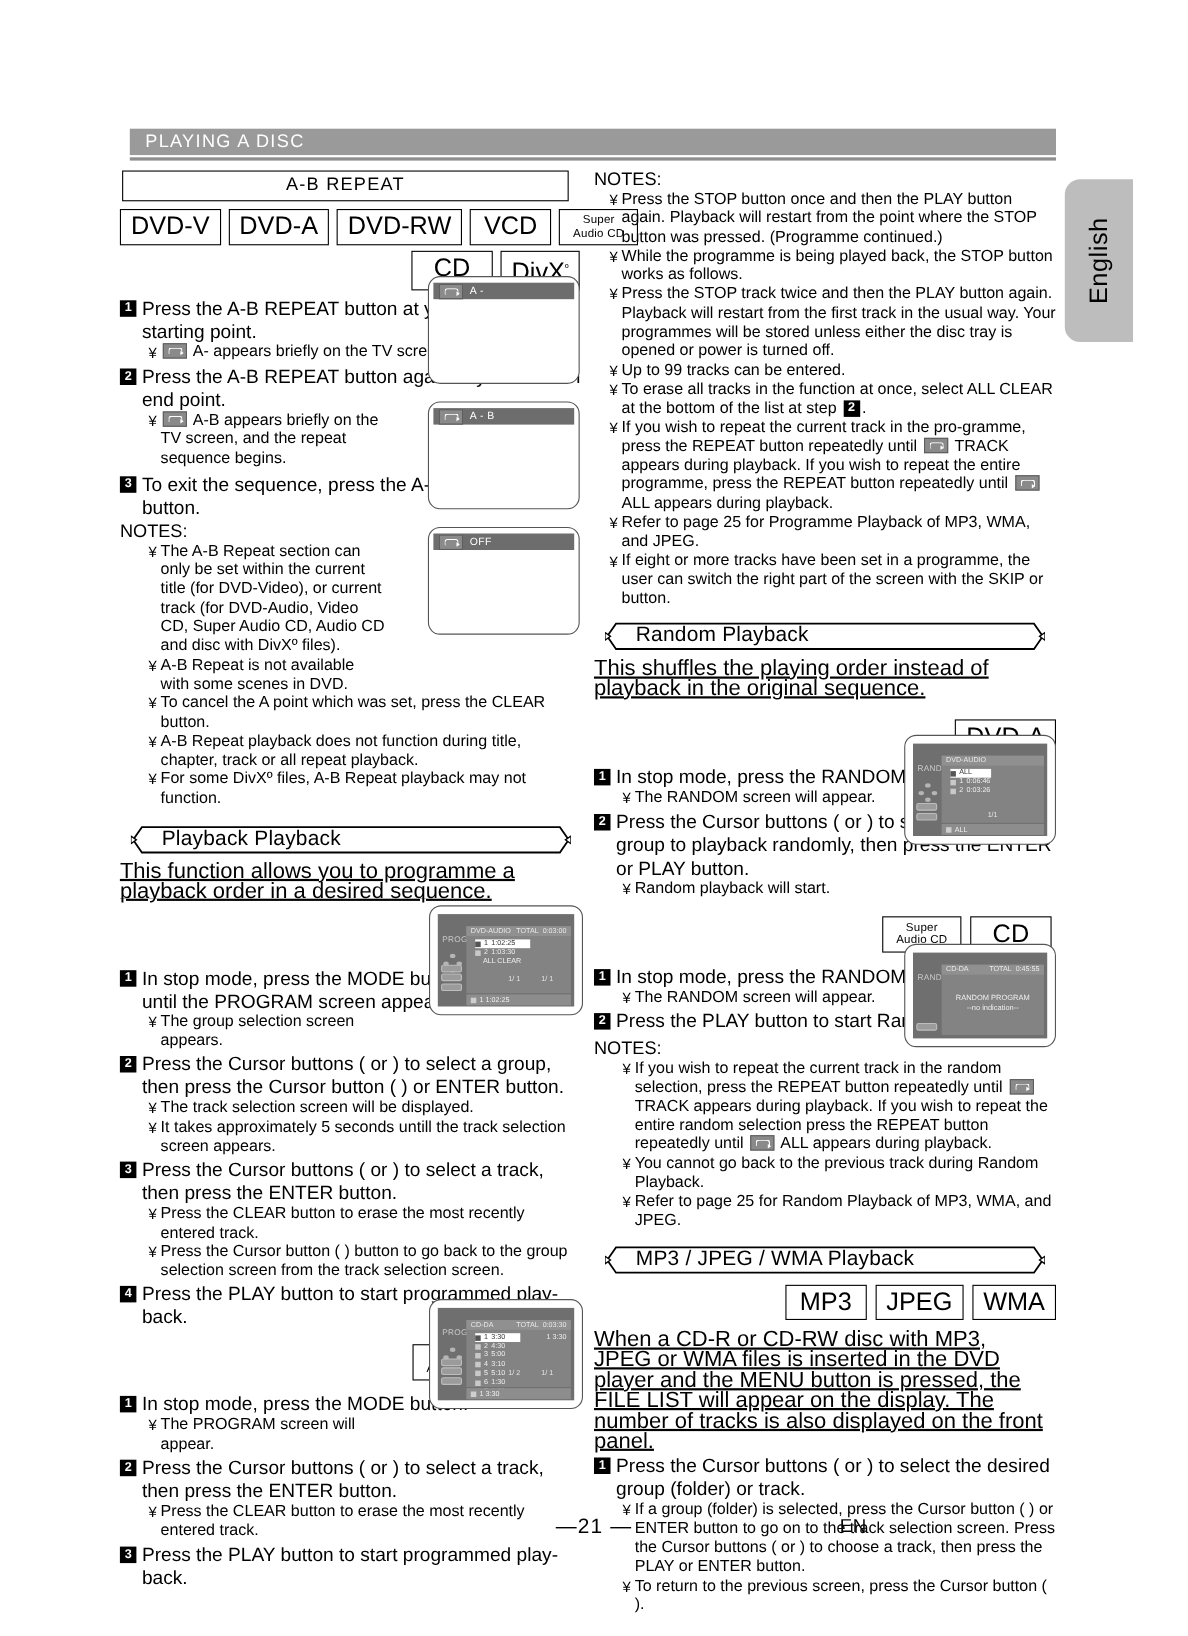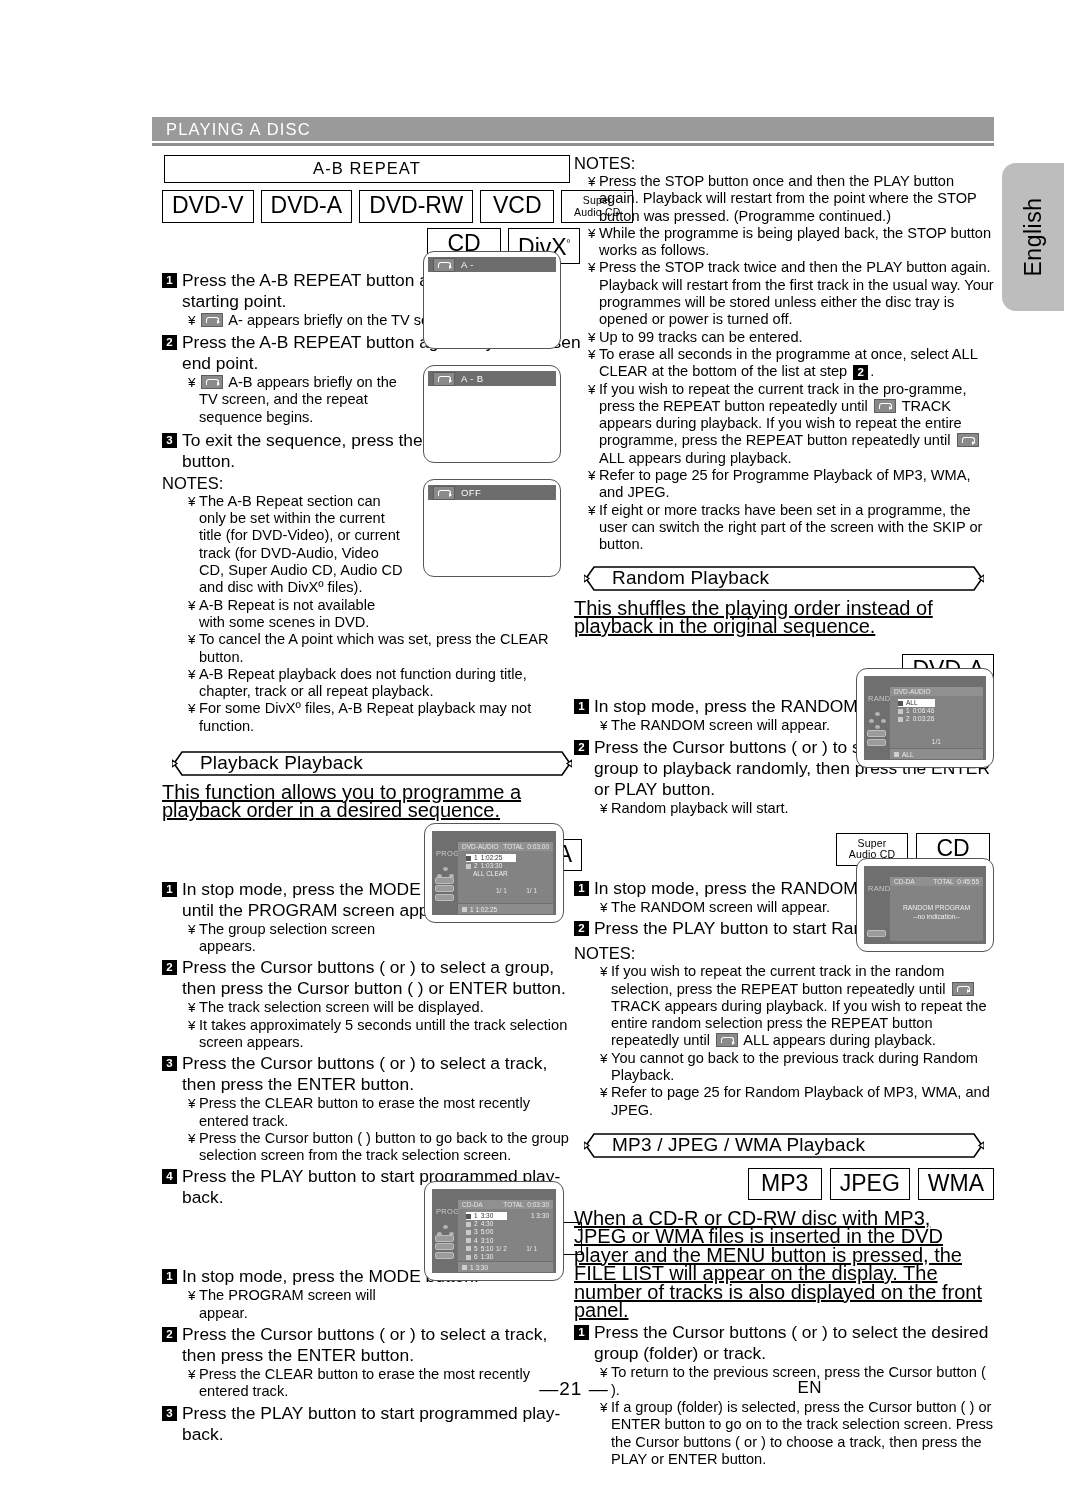--- a/index.html
+++ b/index.html
@@ -12,21 +12,21 @@
     height: 1487px;
     position: relative;
     font-family: "Liberation Sans", sans-serif;
     color: #000;
     overflow: hidden;
   }
 
   .page {
     position: absolute;
     left: 0; top: 0;
-    width: 896px; height: 1487px; margin-left: 34px;
+    width: 896px; height: 1487px;
   }
 
   
   .section-band {
     position: absolute;
     left: 118px; top: 117px;
     width: 842px; height: 24px;
     background: #9a9a9a;
     color: #ffffff;
     font-size: 16.5px;
@@ -54,21 +54,21 @@
   .lang-tab span {
     position: absolute;
     left: 50%; top: 50%;
     transform: translate(-50%,-50%) rotate(-90deg);
     white-space: nowrap;
     font-size: 23px;
     letter-spacing: 0.5px;
   }
 
   
-  .col-left  { position: absolute; left: 128px; top: 155px; width: 420px; }
+  .col-left  { position: absolute; left: 109px; top: 155px; width: 420px; }
   .col-right { position: absolute; left: 540px; top: 152px; width: 420px; }
 
   
   .titlebox {
     border: 1.6px solid #000;
     text-align: center;
     font-size: 16.5px;
     letter-spacing: 1.1px;
     padding: 3px 0 4px;
     width: 404px;
@@ -640,21 +640,21 @@
   </div>
 
   <div class="col-right">
 
     <div class="notes-label">NOTES:</div>
     <ul class="notes">
       <li>Press the STOP button once and then the PLAY  button again. Playback will restart from the point where the STOP button was pressed. (Programme continued.)</li>
       <li>While the programme is being played back, the STOP button works as follows.</li>
       <li>Press the STOP track twice and then the PLAY  button again. Playback will restart from the first track in the usual way. Your programmes will be stored unless either the disc tray is opened or power is turned off.</li>
       <li>Up to 99 tracks can be entered.</li>
-      <li><span>To erase all seconds in the programme at once, select ALL CLEAR at the bottom of the list at step </span><span class="stepnum inline">2</span><span>.</span></li>
+      <li><span>To erase all tracks in the function at once, select ALL CLEAR at the bottom of the list at step </span><span class="stepnum inline">2</span><span>.</span></li>
       <li><span>If you wish to repeat the current track in the pro-gramme, press the REPEAT button repeatedly until </span><span class="rep-ico"></span><span> TRACK  appears during playback. If you wish to repeat the entire programme, press the REPEAT button repeatedly until </span><span class="rep-ico"></span><span> ALL  appears during playback.</span></li>
       <li>Refer to page 25 for Programme Playback of MP3, WMA, and JPEG.</li>
       <li>If eight or more tracks have been set in a programme, the user can switch the right part of the screen with the SKIP       or       button.</li>
     </ul>
 
     <div class="ribbon" style="margin-top:10px">
       <div class="shape">
         <svg viewBox="0 0 400 29" preserveAspectRatio="none">
           <path d="M2,14.5 L10,3 H390 L398,14.5 L390,26 H10 Z" fill="#fff" stroke="#000" stroke-width="1.6"></path>
           <path d="M0,11 L5,14.5 L0,18 Z" fill="#fff" stroke="#000" stroke-width="1.2"></path>
@@ -733,22 +733,22 @@
     </div>
 
     <p class="p" style="margin-top:9px;width:412px">When a CD-R or CD-RW disc with MP3, JPEG or WMA files is inserted in the DVD player and the MENU button is pressed, the FILE LIST will appear on the display. The number of tracks is also displayed on the front panel.</p>
 
     <div style="margin-top:3px">
       <div class="step">
         <div class="stepnum">1</div>
         <div class="steptext">Press the Cursor  buttons (    or    ) to select the desired group (folder) or track.</div>
       </div>
       <ul class="notes deep">
+        <li>If a group (folder) is selected, press the Cursor  button (  ) or ENTER button to go on to the track selection screen.  Press the Cursor  buttons (    or    ) to choose a track, then press the PLAY or ENTER button.</li>
         <li>To return to the previous screen, press the Cursor  button (  ).</li>
-        <li>If a group (folder) is selected, press the Cursor  button (  ) or ENTER button to go on to the track selection screen.  Press the Cursor  buttons (    or    ) to choose a track, then press the PLAY or ENTER button.</li>
       </ul>
     </div>
   </div>
 
   <div class="osd" style="left:822px; top:668px; width:138px; height:100px;">
     <div class="scr">
       <div class="title">RANDOM</div>
       <div class="panel">
         <div class="phead">
           <span>DVD-AUDIO</span>

